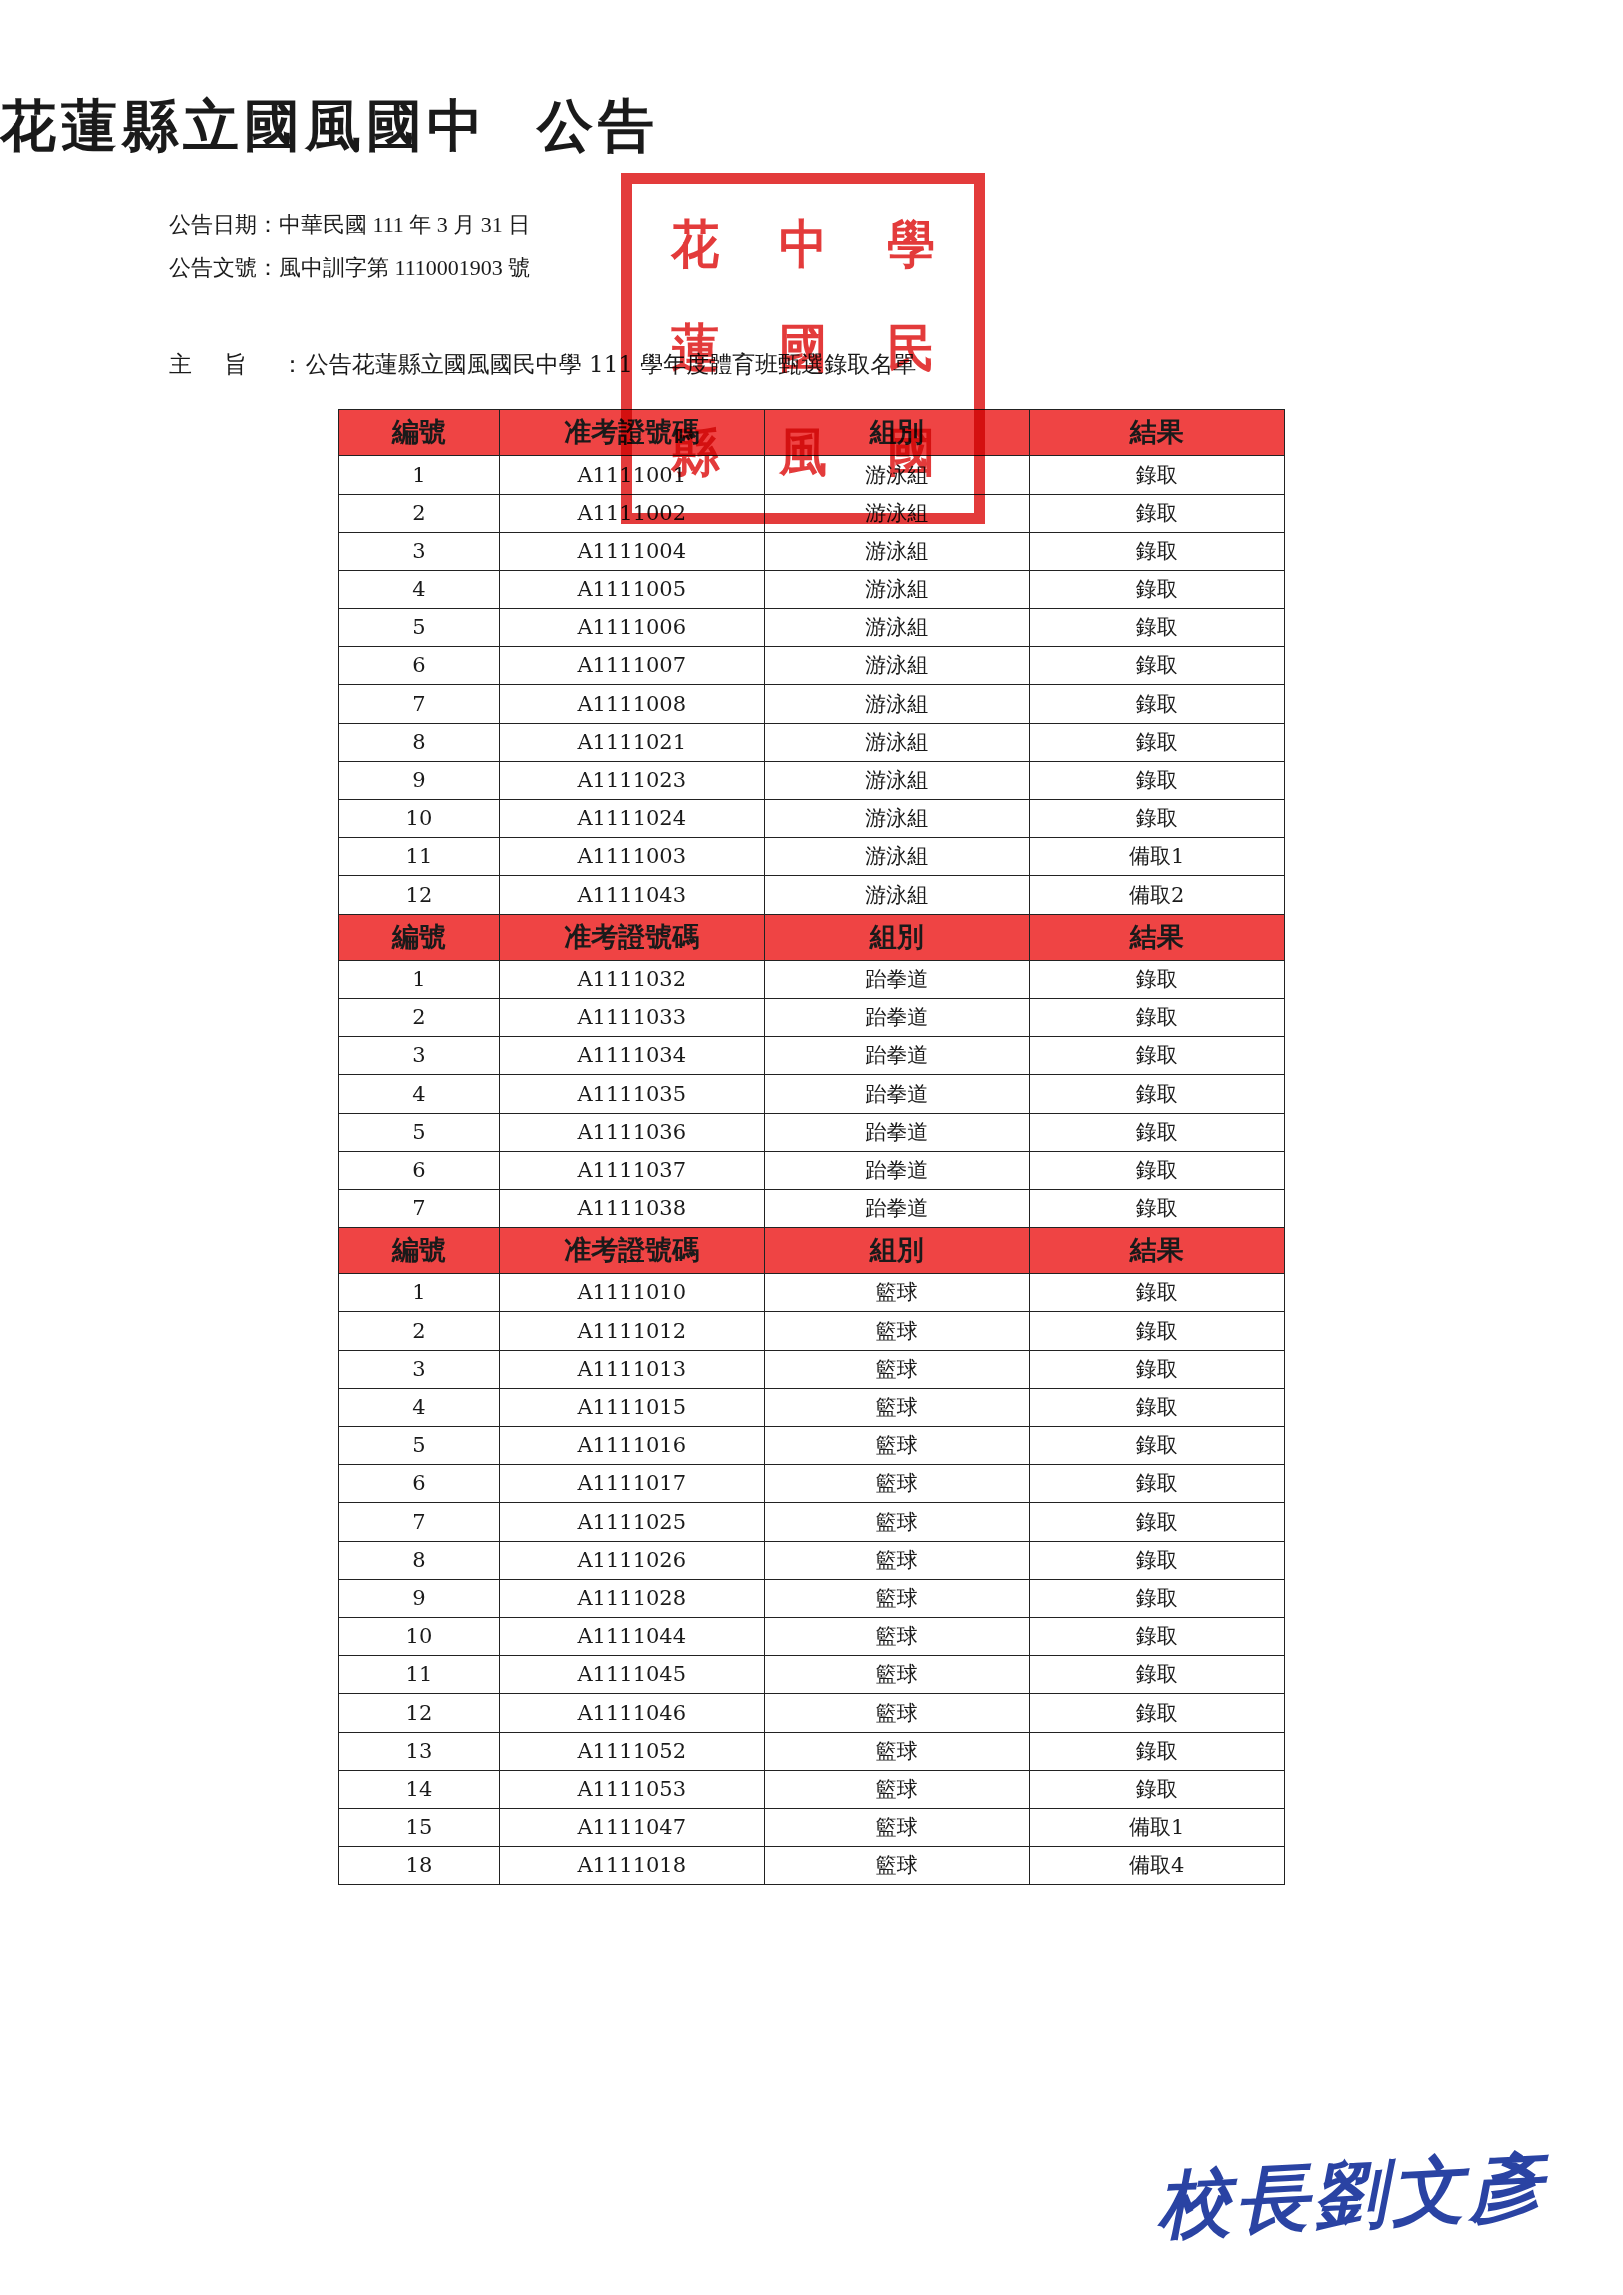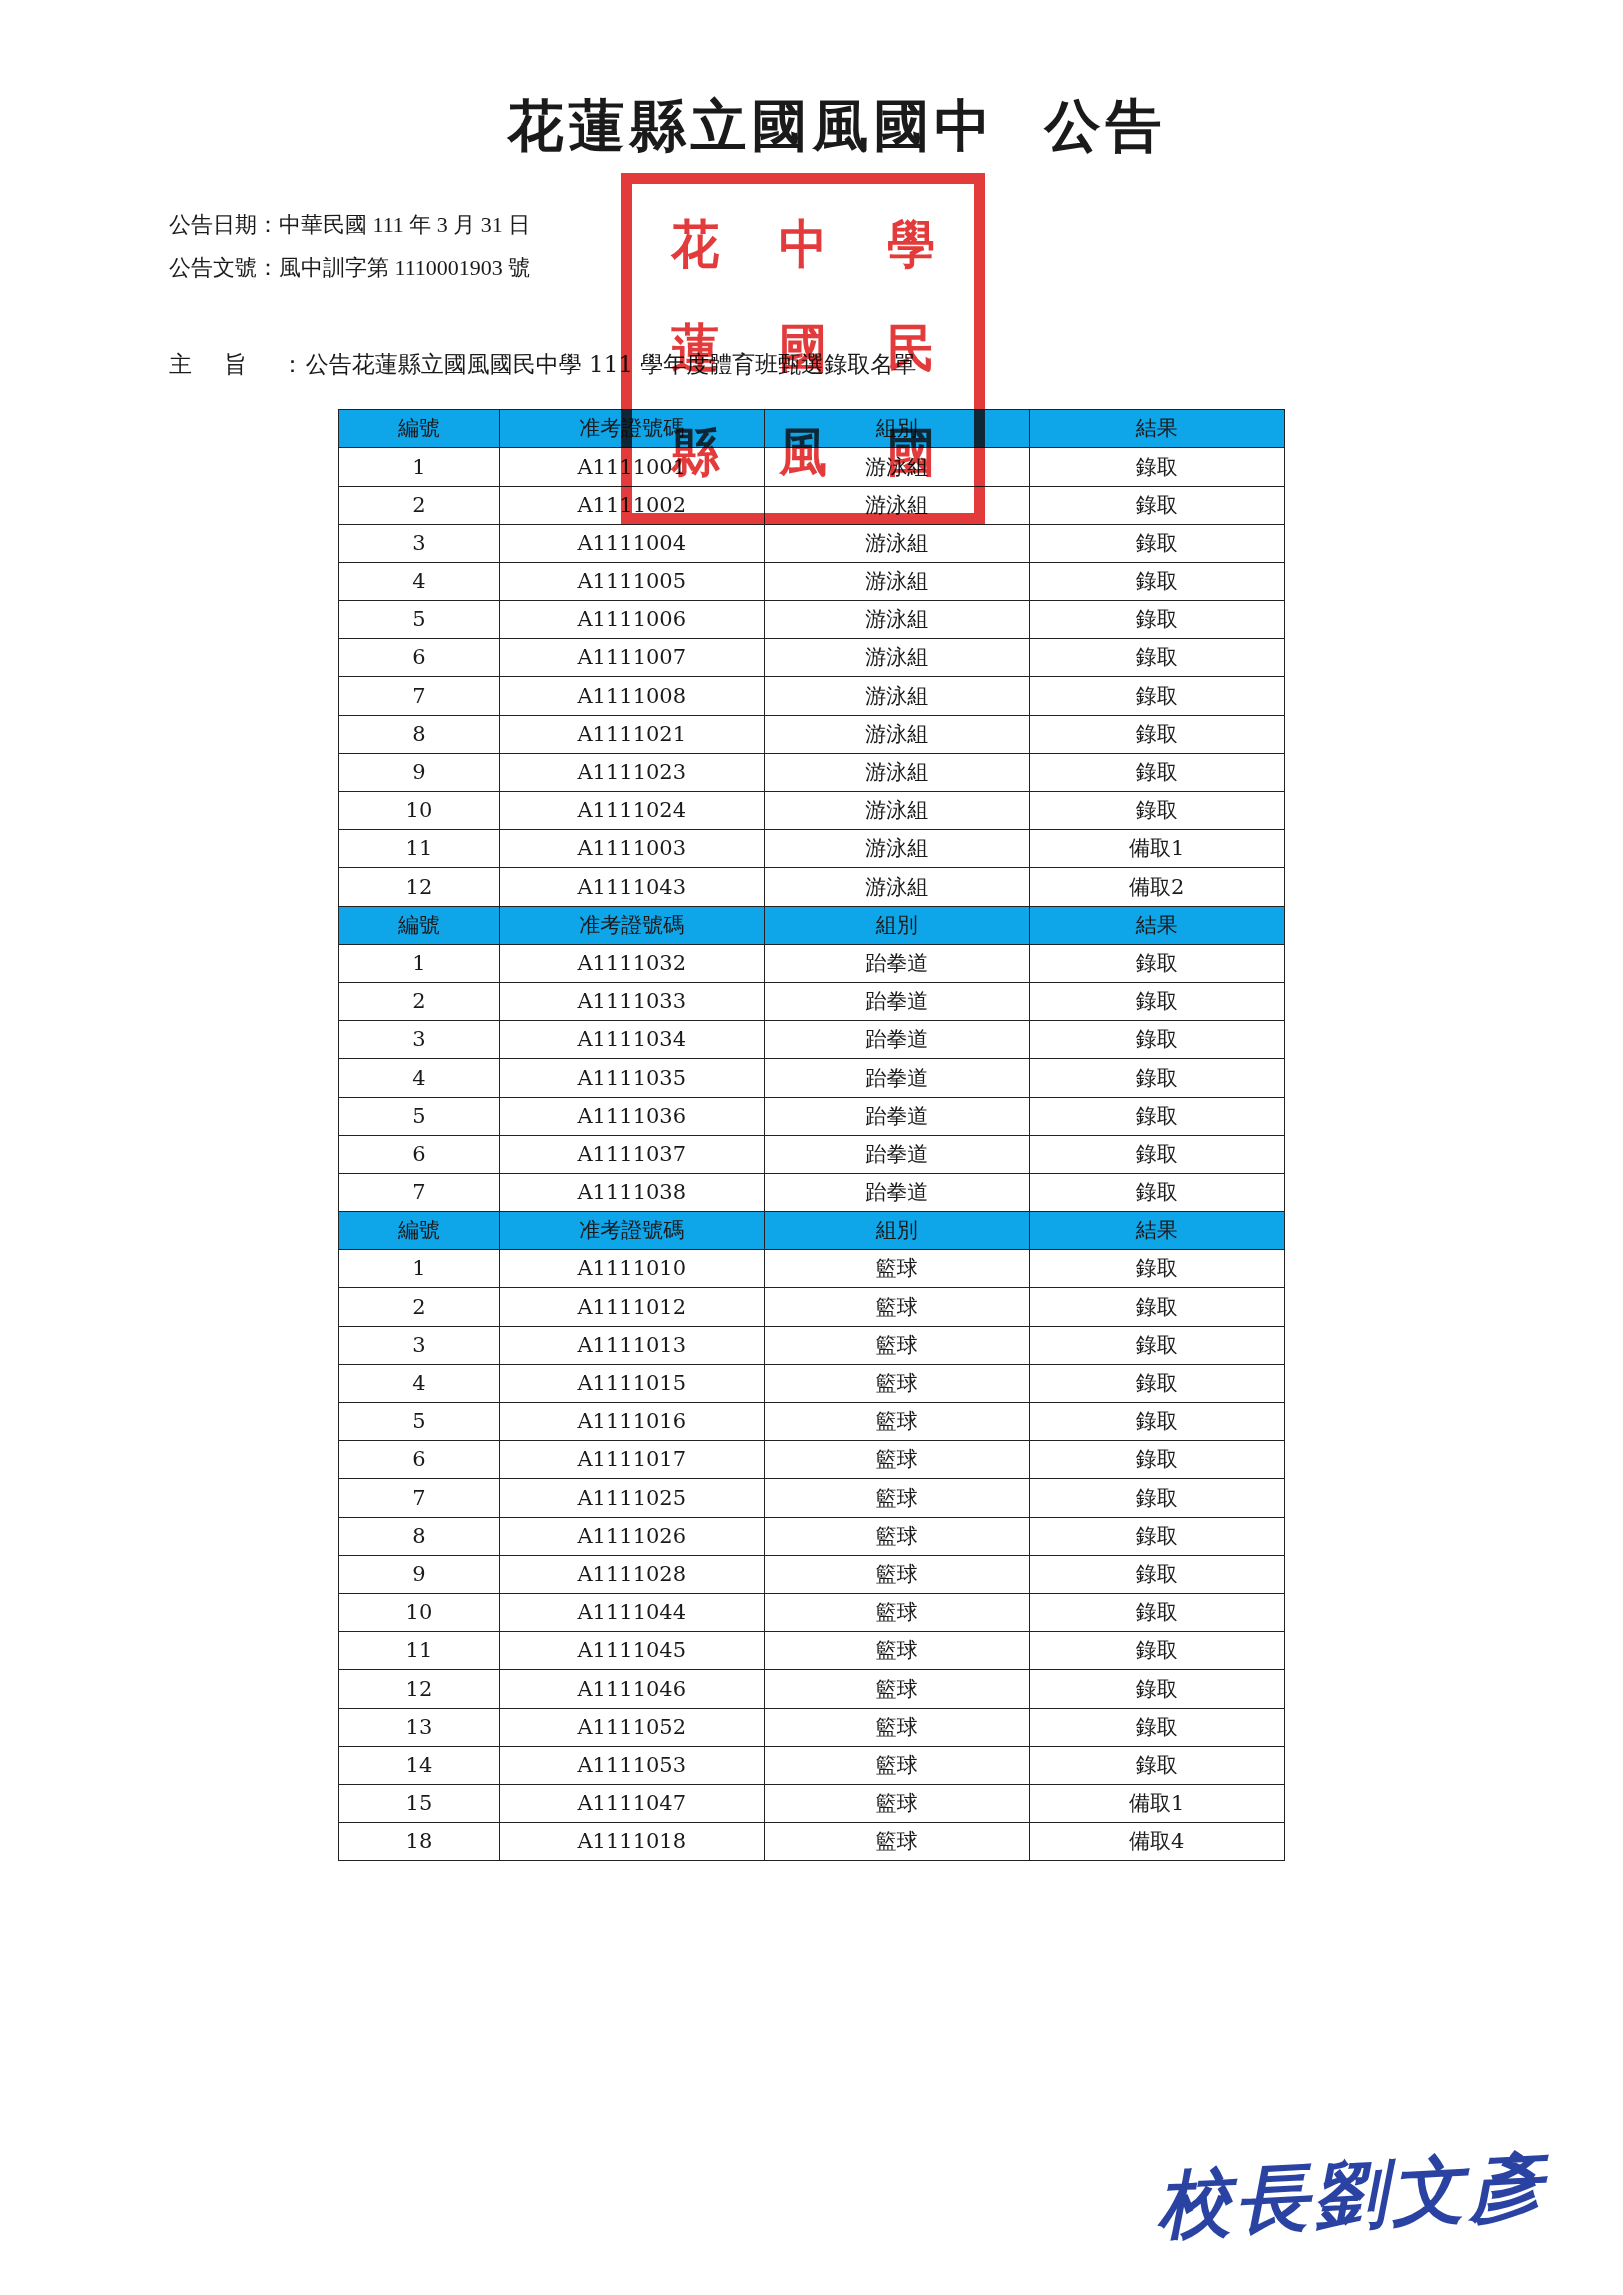--- a/index.html
+++ b/index.html
@@ -18,27 +18,26 @@
   .page {
     position: relative;
     width: 1623px;
     height: 2295px;
     box-sizing: border-box;
     padding: 0;
   }
 
   
   .doc-title {
-    text-align: center;
+    text-align: left;
     font-size: 56px;
     letter-spacing: 5px;
     font-weight: 600;
     margin: 0;
     padding-top: 89px;
-    padding-left: 51px;
     font-family: "DejaVu Serif", "Liberation Serif", serif;
   }
   .doc-title .gap {
     display: inline-block;
     width: 49px;
   }
 
   
   .meta-block {
     margin-top: 39px;
@@ -120,22 +119,23 @@
     font-family: "DejaVu Serif", "Liberation Serif", serif;
   }
   table.roster td, table.roster th {
     border: 1.3px solid #222;
     text-align: center;
     padding: 4.2px 0 5px 0;
     height: 28px;
     font-weight: normal;
   }
   table.roster th {
-    background: #0ea5e9;
-    font-size: 21px;
+    background: #ef4444;
+    font-size: 27px;
+    font-weight: bold;
   }
   table.roster td.c-no { width: 17%; }
   table.roster td.c-id { width: 28%; }
   table.roster td.c-grp { width: 28%; margin-left: 30px; }
   table.roster td.c-res { width: 27%; }
 
   .note {
     text-align: center;
     font-size: 24px;
     margin-top: 13.5px;

